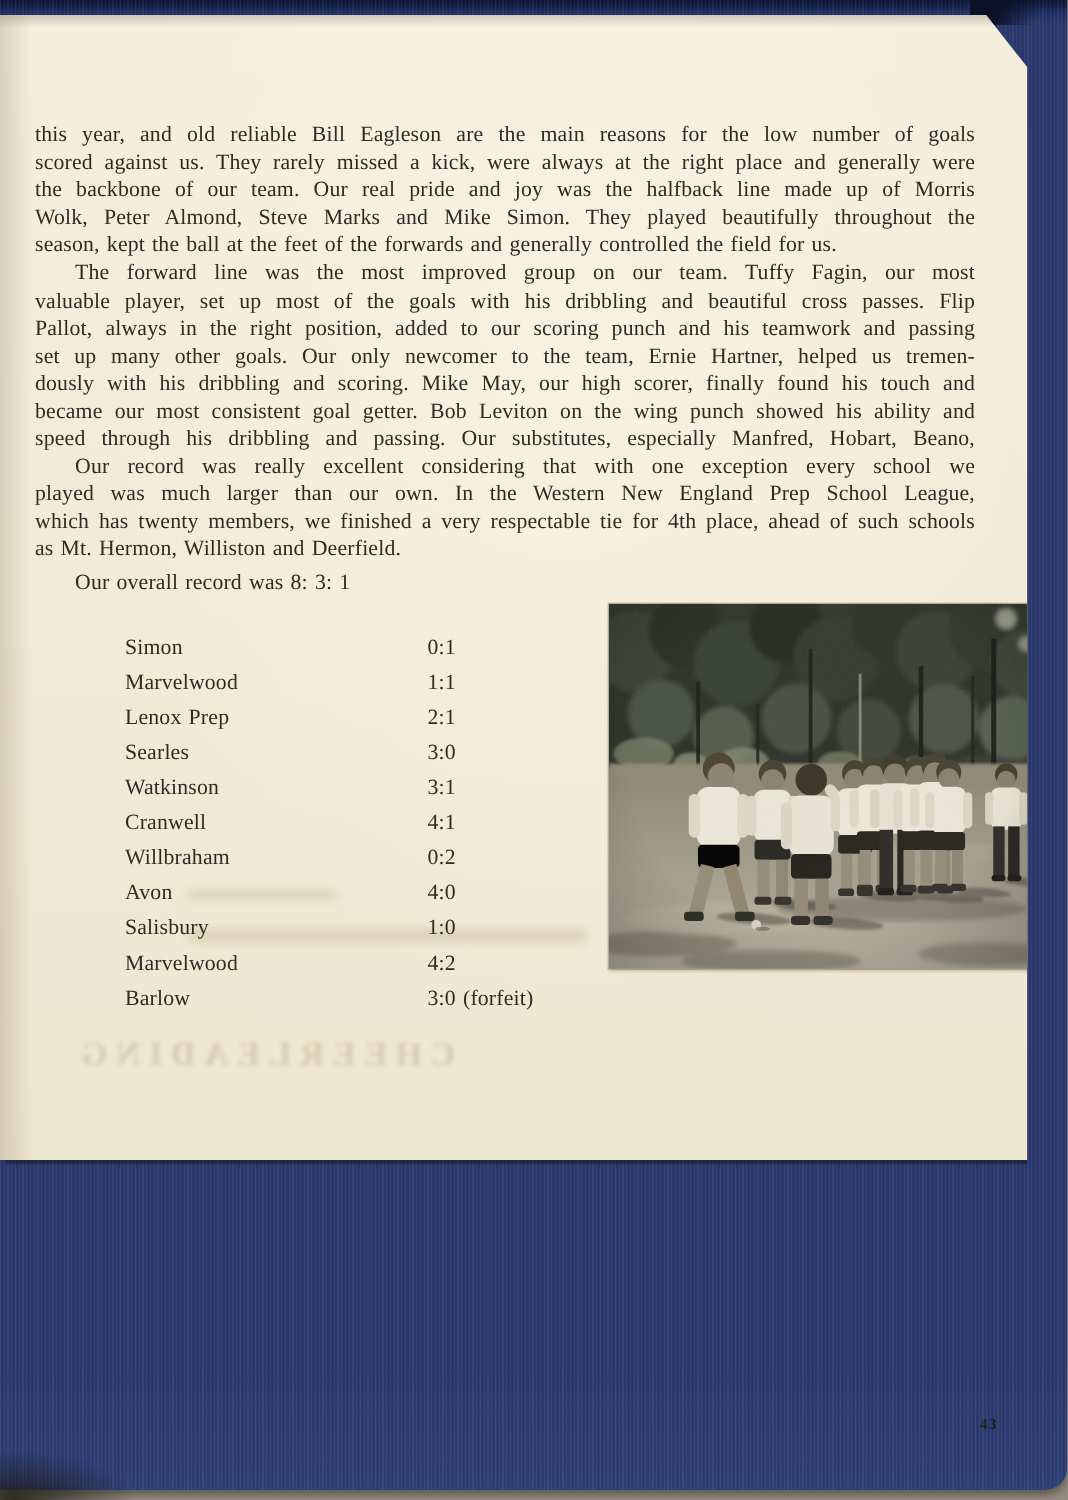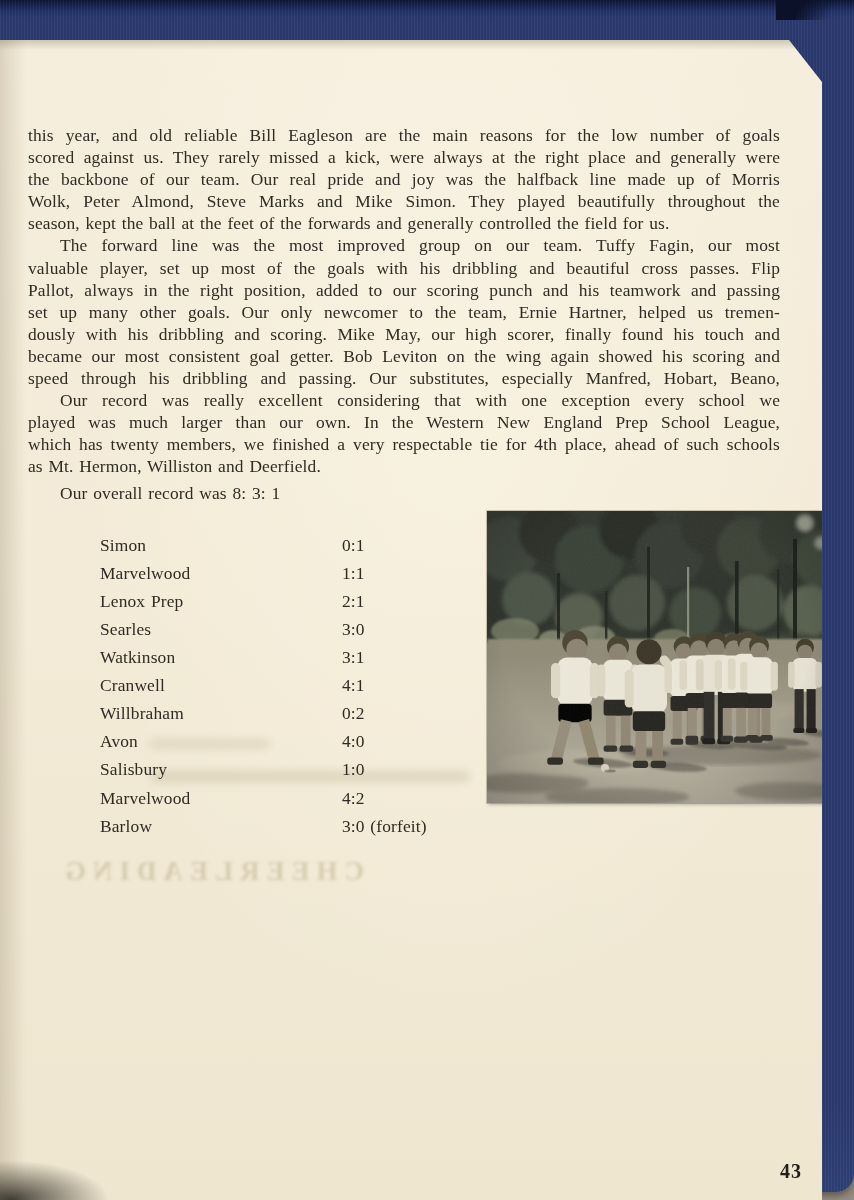--- a/index.html
+++ b/index.html
@@ -23,27 +23,26 @@
     position:absolute;left:776px;top:0;width:78px;height:20px;
     background:linear-gradient(115deg, #0a1128 30%, rgba(10,17,40,0) 70%);
   }
   .table-shadow-bl{
     position:absolute;left:0;top:1160px;width:110px;height:40px;
     background:radial-gradient(ellipse at 10% 100%, rgba(25,22,16,0.8) 0%, rgba(25,22,16,0) 70%);
   }
 
   
   .page{
-    position:absolute;left:0;top:12px;width:822px;height:1160px;
+    position:absolute;left:0;top:12px;width:822px;height:916px;
     background:
       radial-gradient(ellipse at 55% 30%, rgba(255,252,240,0.35) 0%, rgba(255,252,240,0) 60%),
       linear-gradient(180deg,#f6eedd 0%,#f3ebd7 45%,#efe6d0 100%);
     clip-path:polygon(0 0, 789px 0, 822px 42px, 822px 1164px, 0 1164px);
     box-shadow:5px 3px 1px rgba(22,24,32,0.55);
-    margin-top:28px;
   }
   .gutter-shade{
     position:absolute;left:0;top:0;width:26px;height:100%;
     background:linear-gradient(90deg, rgba(120,104,76,0.22) 0%, rgba(120,104,76,0) 100%);
   }
   .page-top-shade{
     position:absolute;left:0;top:0;width:100%;height:10px;
     background:linear-gradient(180deg, rgba(90,80,60,0.25), rgba(90,80,60,0));
   }
 
@@ -90,21 +89,21 @@
   .photo{
     position:absolute;left:487px;top:471px;width:338px;height:292px;
     box-shadow:0 0 0 1px rgba(70,62,48,0.25), 1px 2px 3px rgba(70,62,48,0.3);
     overflow:hidden;background:#9a9588;
   }
   .photo svg{display:block;}
 
   
   .page-number{
     position:absolute;left:774px;top:1120px;width:34px;
-    font-size:20px;font-weight:bold;color:#211e18;text-align:center;
+    font-size:12px;font-weight:bold;color:#211e18;text-align:center;
     letter-spacing:1px;
   }
 </style>
 </head>
 <body>
 
 <div class="scene">
 
   <div class="cover"></div>
   <div class="cover-corner-fold"></div>
@@ -125,21 +124,21 @@
             <div class="line">the backbone of our team.  Our real pride and joy was the halfback line made up of Morris</div>
             <div class="line">Wolk, Peter Almond, Steve Marks and Mike Simon.  They played beautifully throughout the</div>
             <div class="line last">season, kept the ball at the feet of the forwards and generally controlled the field for us.</div>
           </div>
           <div class="para indent">
             <div class="line first">The forward line was the most improved group on our team.  Tuffy Fagin, our most</div>
             <div class="line">valuable player, set up most of the goals with his dribbling and beautiful cross passes.  Flip</div>
             <div class="line">Pallot, always in the right position, added to our scoring punch and his teamwork and passing</div>
             <div class="line">set up many other goals.  Our only newcomer to the team, Ernie Hartner, helped us tremen-</div>
             <div class="line">dously with his dribbling and scoring.  Mike May, our high scorer, finally found his touch and</div>
-            <div class="line">became our most consistent goal getter.  Bob Leviton on the wing again showed his scoring and</div>
+            <div class="line">became our most consistent goal getter.  Bob Leviton on the wing punch showed his ability and</div>
             <div class="line">speed through his dribbling and passing.  Our substitutes, especially Manfred, Hobart, Beano,</div>
           </div>
           <div class="para indent">
             <div class="line first">Our record was really excellent considering that with one exception every school we</div>
             <div class="line">played was much larger than our own.  In the Western New England Prep School League,</div>
             <div class="line">which has twenty members, we finished a very respectable tie for 4th place, ahead of such schools</div>
             <div class="line last">as Mt. Hermon, Williston and Deerfield.</div>
           </div>
           <div class="para indent gap">
             <div class="line first last">Our overall record was 8: 3: 1</div>

